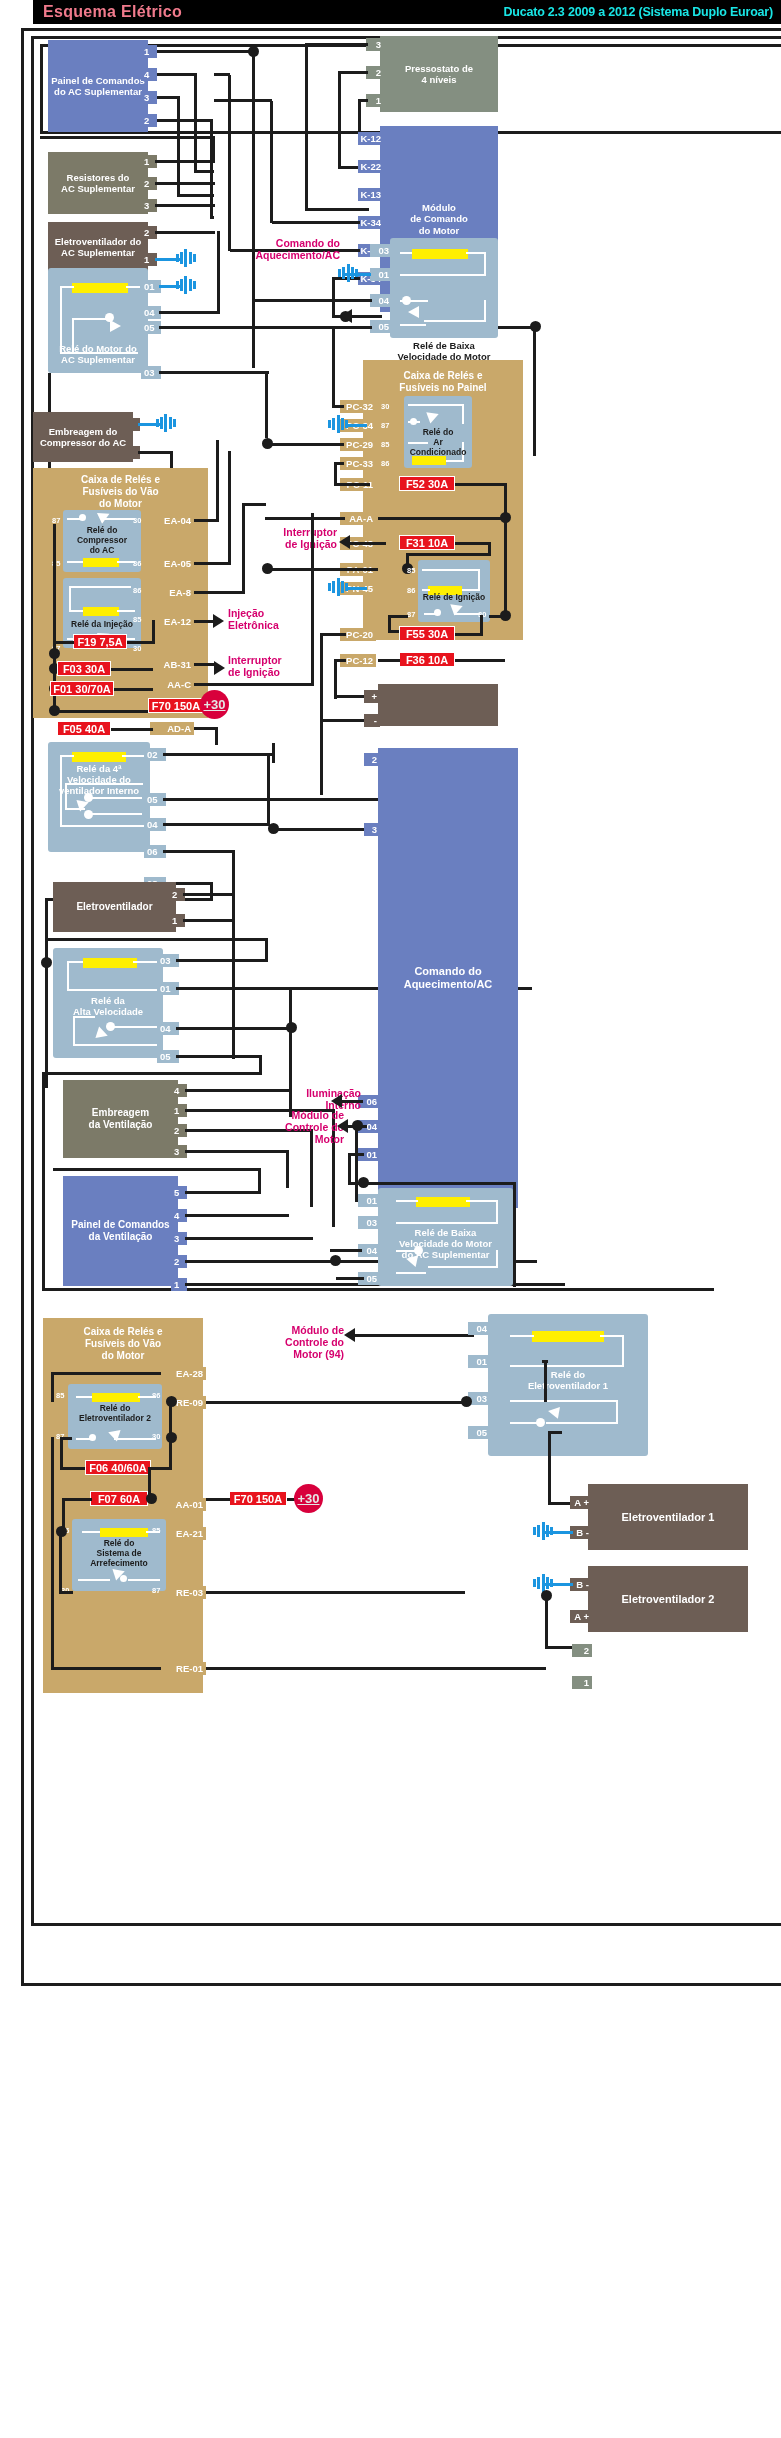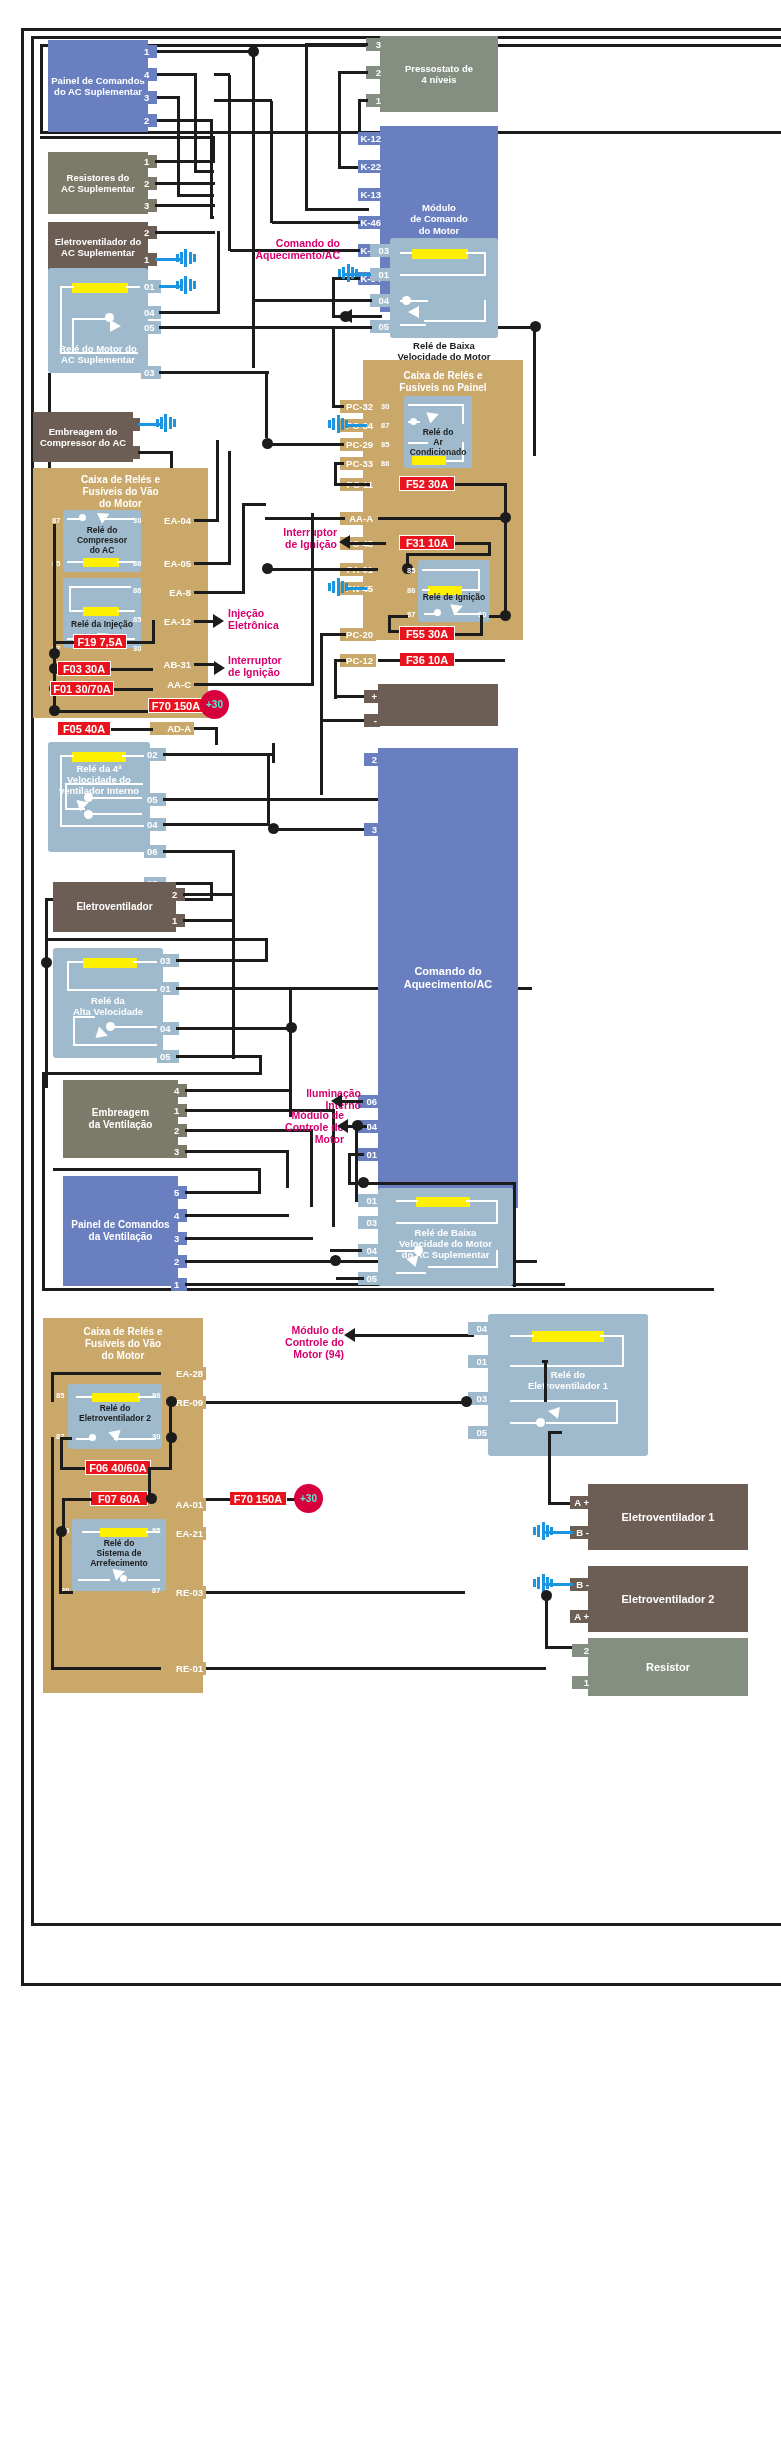--- a/index.html
+++ b/index.html
@@ -38,22 +38,22 @@
   .wh{height:3px;}
   .wv{width:3px;}
   .wb{background:#1b95e0;}
   .frame{position:absolute;border:3px solid #1c1c1c;box-sizing:border-box;background:transparent;}
 
   .dot{position:absolute;width:11px;height:11px;border-radius:50%;background:#1c1c1c;}
 
   
   .fuse{position:absolute;background:#e8131d;color:#ffffff;font-weight:bold;font-size:11px;
         display:flex;align-items:center;justify-content:center;height:15px;border:1px solid #fff;box-sizing:border-box;}
-  .plus30{position:absolute;width:29px;height:29px;border-radius:50%;background:#d8003c;color:#5eead4;
-        font-weight:bold;font-size:10px;display:flex;align-items:center;justify-content:center;}
+  .plus30{position:absolute;width:29px;height:29px;border-radius:50%;background:#d8003c;color:#e5e5e5;
+        font-weight:bold;font-size:13px;display:flex;align-items:center;justify-content:center;text-decoration:underline;}
 
   
   .callout{position:absolute;color:#d6006e;font-weight:bold;font-size:10.5px;line-height:1.12;text-align:right;}
   .callout.l{text-align:left;}
 
   
   .coil{position:absolute;background:#ffef00;height:8px;border:1px solid #ffef00;}
   .wwire{position:absolute;background:#ffffff;}
   .wwh{height:2px;}
   .wwv{width:2px;}
@@ -71,20 +71,24 @@
   
   .sa{position:absolute;width:0;height:0;}
   .sa.left{border-top:6px solid transparent;border-bottom:6px solid transparent;border-right:11px solid #ffffff;}
   .sa.right{border-top:6px solid transparent;border-bottom:6px solid transparent;border-left:11px solid #ffffff;}
 </style>
 </head>
 <body>
 
 <div id="page">
 
+  <div class="titlebar">
+    <div class="title-left">Esquema Elétrico</div>
+    <div class="title-right">Ducato 2.3 2009 a 2012 (Sistema Duplo Euroar)</div>
+  </div>
 
   <div class="frame" style="left:21px;top:28px;width:1000px;height:1958px;border-right:none;"></div>
   <div class="frame" style="left:31px;top:36px;width:990px;height:1890px;border-right:none;"></div>
 
   <div class="frame" style="left:40px;top:44px;width:980px;height:90px;border-right:none;"></div>
   <div class="box blue" style="left:48px;top:40px;width:100px;height:92px;font-size:9.5px;">
     <span style="white-space:pre-line">Painel de Comandos
 do AC Suplementar</span>
   </div>
   <div class="pin b right" style="left:141px;top:45px;width:16px;">
@@ -249,21 +253,21 @@
   <div class="pin b left" style="left:358px;top:132px;width:26px;">
       <span>K-12</span>
     </div>
   <div class="pin b left" style="left:358px;top:160px;width:26px;">
       <span>K-22</span>
     </div>
   <div class="pin b left" style="left:358px;top:188px;width:26px;">
       <span>K-13</span>
     </div>
   <div class="pin b left" style="left:358px;top:216px;width:26px;">
-      <span>K-46</span>
+      <span>K-34</span>
     </div>
   <div class="pin b left" style="left:358px;top:244px;width:26px;">
       <span>K-72</span>
     </div>
   <div class="pin b left" style="left:358px;top:272px;width:26px;">
       <span>K-54</span>
     </div>
 
   <div class="w wh" style="left:272px;top:221px;width:88px;"></div>
   <div class="w wv" style="left:270px;top:101px;height:122px;"></div>
@@ -962,23 +966,20 @@
     <i style="left:19px;top:6px;width:3px;height:8px;"></i>
       <i style="left:15px;top:4px;width:3px;height:12px;"></i>
     <i style="left:11px;top:1px;width:3px;height:18px;"></i>
     <i style="left:6px;top:4px;width:3px;height:12px;"></i>
       <i style="left:2px;top:6px;width:3px;height:8px;"></i>
   </div>
   <div class="dot" style="left:541px;top:1590px;"></div>
   <div class="w wv" style="left:545px;top:1595px;height:54px;"></div>
   <div class="w wh" style="left:545px;top:1646px;width:45px;"></div>
 
-  <div class="box sage" style="left:588px;top:1638px;width:160px;height:58px;font-size:11px;">
-    <span>Resistor</span>
-  </div>
   <div class="pin s left" style="left:572px;top:1644px;width:20px;">
       <span>2</span>
     </div>
   <div class="pin s left" style="left:572px;top:1676px;width:20px;">
       <span>1</span>
     </div>
 
 </div>
 
 </body></html>

